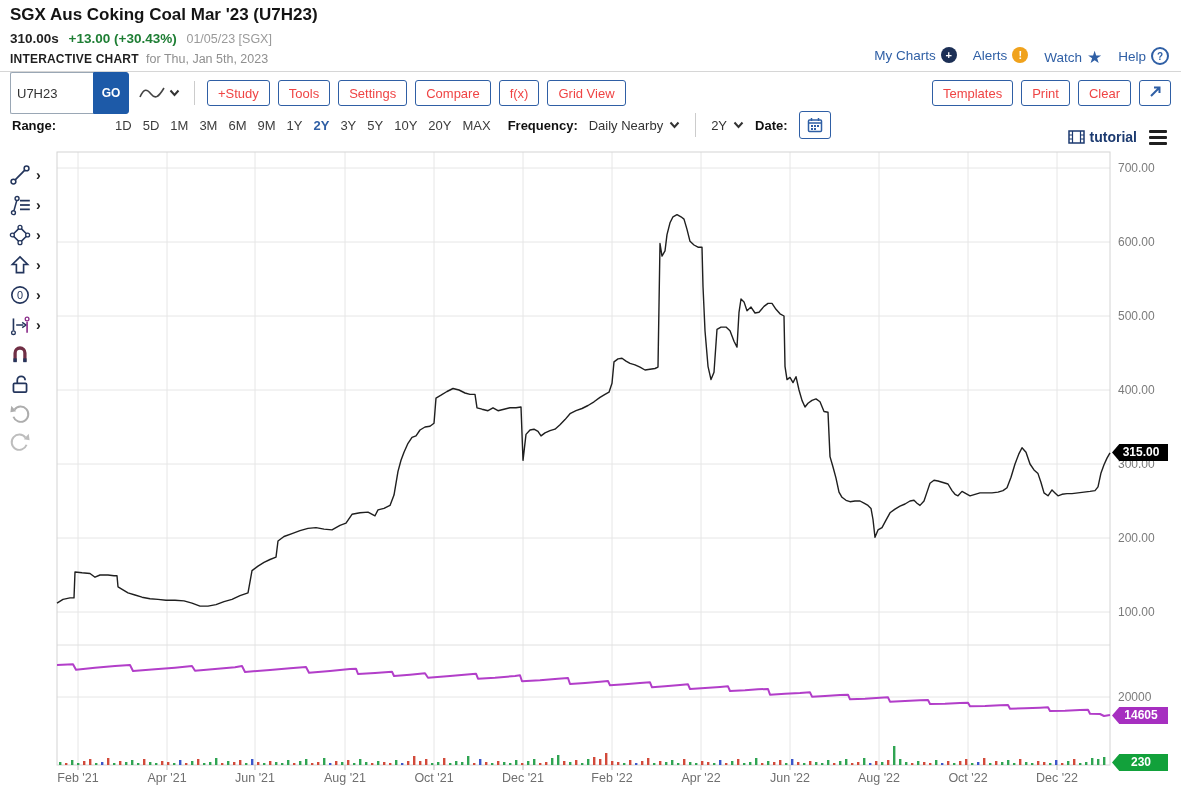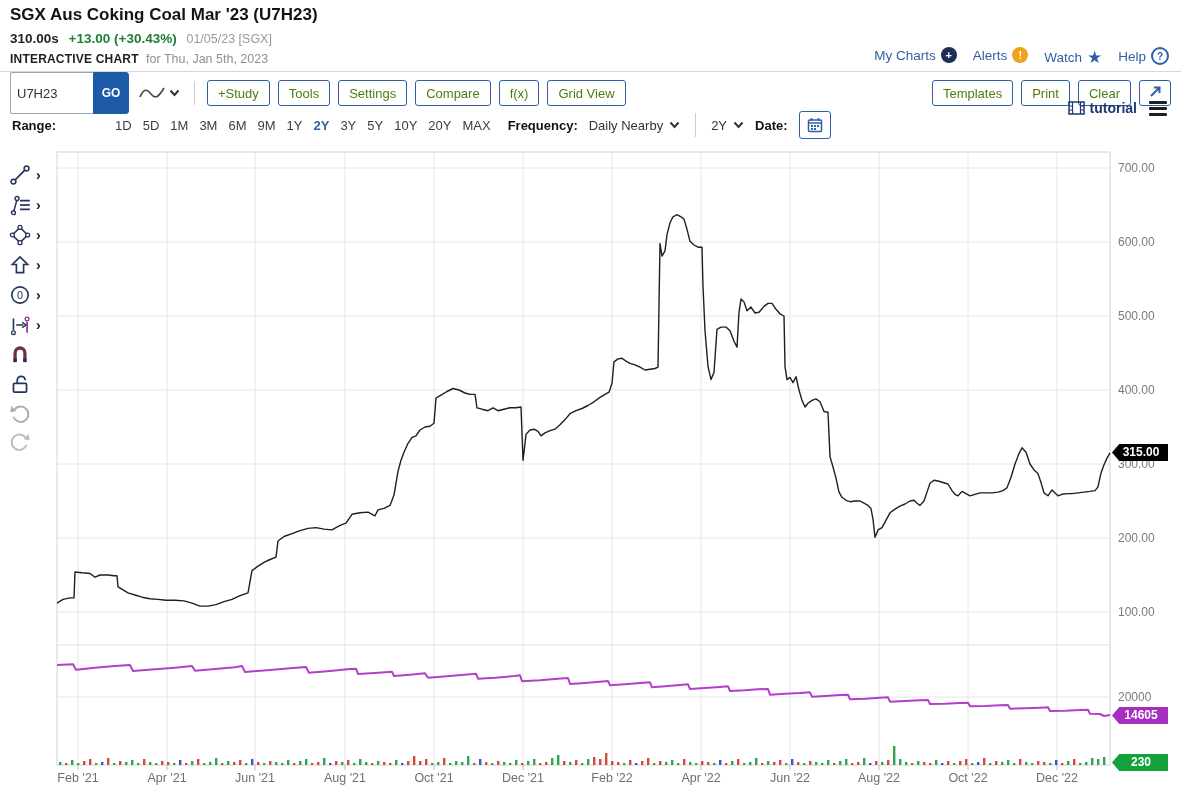--- a/index.html
+++ b/index.html
@@ -21,31 +21,31 @@
   .ci-alert{background:#f0a21c;}
   .ci-star{color:#2f5fa5;font-size:17px;}
   .ci-q{width:14px;height:14px;border:2px solid #2f5fa5;border-radius:50%;color:#2f5fa5;display:inline-flex;align-items:center;justify-content:center;font-size:10px;font-weight:bold;}
   #hdr-divider{left:0;top:71px;width:1181px;border-top:1px solid #d6d6d6;}
   
   #toolbar-left{left:10px;top:80px;display:flex;align-items:center;gap:8px;height:26px;}
   #toolbar-right{right:10px;top:80px;display:flex;align-items:flex-end;gap:8px;height:26px;}
   #symbolbox{display:flex;align-items:stretch;height:42px;}
   #symbol-input{width:70px;border:1px solid #9aa7b5;border-right:none;font-size:13px;padding:0 6px;color:#333;font-family:"Liberation Sans",sans-serif;border-radius:2px 0 0 2px;outline:none;}
   #go-btn{width:36px;background:#1d5aa8;color:#fff;font-weight:bold;font-size:12px;border:1px solid #1d5aa8;border-radius:0 3px 3px 0;cursor:pointer;}
-  .tbtn{background:#fff;border:1px solid #2f5fa5;color:#4d7c0f;font-size:13px;padding:3px 10px;border-radius:3px;cursor:pointer;font-family:"Liberation Sans",sans-serif;height:26px;}
+  .tbtn{background:#fff;border:1px solid #2f5fa5;color:#ef4444;font-size:13px;padding:3px 10px;border-radius:3px;cursor:pointer;font-family:"Liberation Sans",sans-serif;height:26px;}
   .vdiv{width:1px;height:24px;background:#ccc;margin:0 4px;}
   #charttype{display:flex;align-items:center;gap:4px;cursor:pointer;padding:0 2px;}
   
   #rangebar{left:12px;top:112px;display:flex;align-items:center;gap:11px;font-size:13px;height:26px;}
   #rangebar .lbl{font-weight:bold;color:#111;}
   .ritem{color:#3c3c3c;cursor:pointer;}
   .ritem.sel{color:#2f5fa5;font-weight:bold;}
   .drop{display:flex;align-items:center;gap:6px;color:#333;cursor:pointer;}
   #cal-btn{width:30px;height:26px;border:1px solid #2f5fa5;background:#fff;border-radius:3px;display:flex;align-items:center;justify-content:center;cursor:pointer;}
-  #tutorialbox{right:12px;top:95px;display:flex;align-items:center;gap:10px;height:26px;}
+  #tutorialbox{right:12px;top:124px;display:flex;align-items:center;gap:10px;height:26px;}
   #tutorial-lbl{font-weight:bold;color:#1c3a70;font-size:14px;display:flex;align-items:center;gap:5px;cursor:pointer;}
   #hamburger{display:flex;flex-direction:column;gap:3px;cursor:pointer;padding:2px;}
   #hamburger div{width:18px;height:3px;background:#1f1f1f;border-radius:1px;}
   
   .tool{position:absolute;left:8px;width:44px;height:26px;display:flex;align-items:center;gap:4px;cursor:pointer;}
   .tool .chev{font-size:14px;font-weight:bold;color:#222;line-height:1;}
   
   #chart{left:0;top:150px;width:1043px;height:654px;}
   #chartsvg{position:absolute;left:0;top:0;}
   .ylab{position:absolute;left:1118px;font-size:12px;color:#7b7b7b;}

